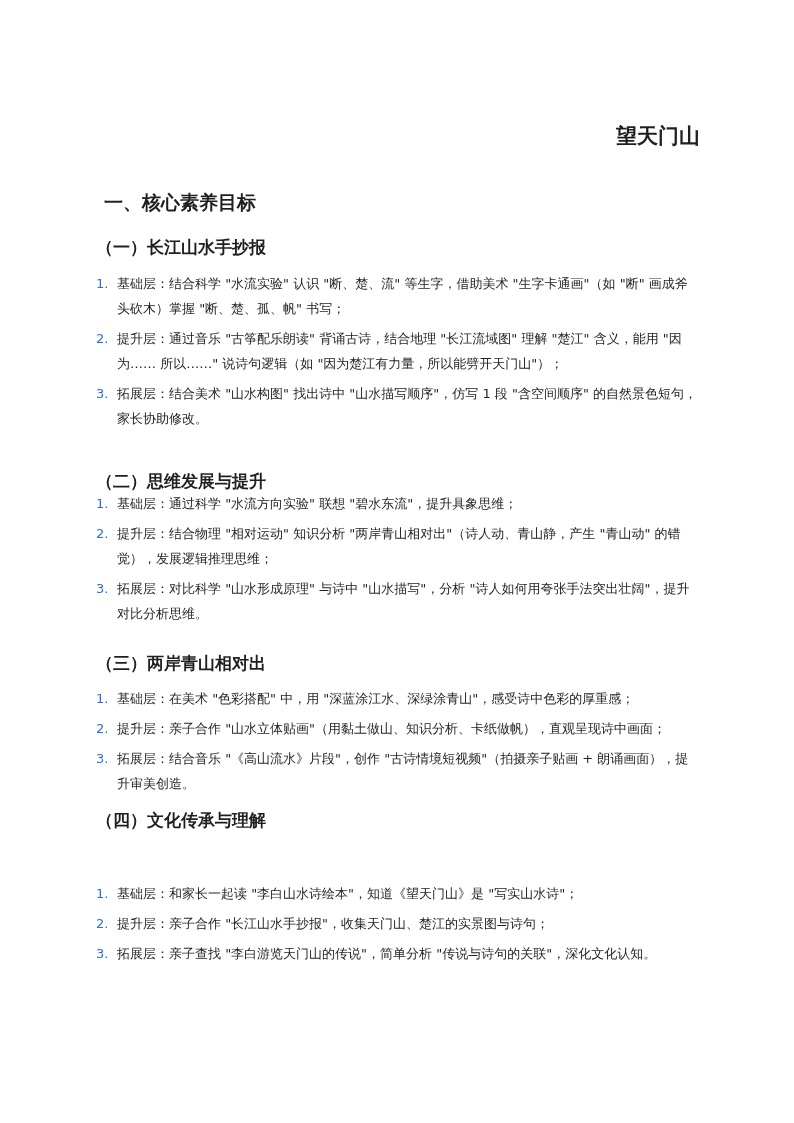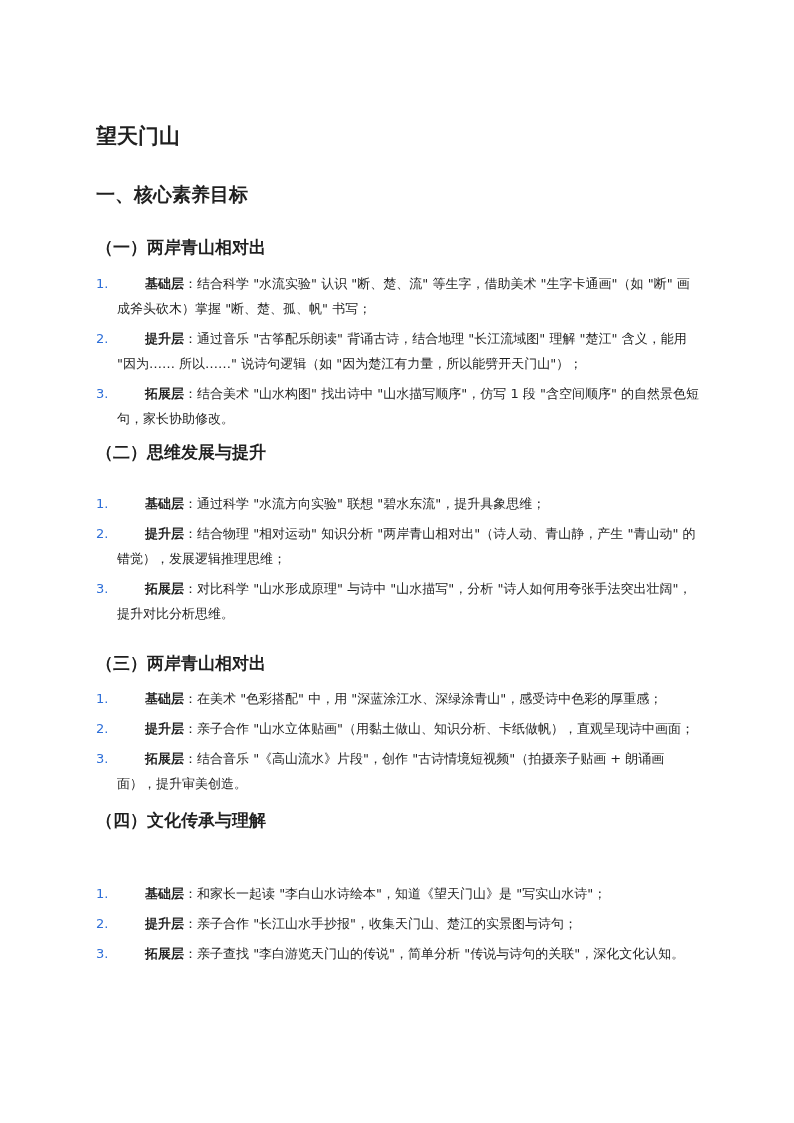--- a/index.html
+++ b/index.html
@@ -1,42 +1,42 @@
 <!DOCTYPE html>
 <html><head>
 <meta charset="utf-8">
 <style>
   html, body { margin: 0; padding: 0; background: #ffffff; }
   body { width: 794px; height: 1123px; position: relative; overflow: hidden;
          font-family: "DejaVu Sans", "Liberation Sans", sans-serif; color: #1f1f1f; }
   .page { position: absolute; left: 96px; top: 0; width: 604px; }
-  .title { position: absolute; top: 122px; left: 0; width: 604px; text-align: left;
+  .title { position: absolute; top: 122px; left: 0; width: 604px; text-align: right;
            font-size: 21px; font-weight: bold; margin: 0; }
-  .h1 { position: absolute; top: 182px; left: 0; font-size: 19px; font-weight: bold; margin: 0; }
+  .h1 { position: absolute; top: 182px; left: 0; font-size: 19px; font-weight: bold; margin: 8px; }
   .h2 { font-size: 17px; font-weight: bold; margin: 0; position: absolute; left: 0; }
   ol { list-style: none; margin: 0; padding: 0; position: absolute; left: 0; width: 604px; }
   li { position: relative; padding-left: 21px; font-size: 13px; line-height: 25px; margin-bottom: 5px; }
   .num { position: absolute; left: 0; top: 0; color: #2e6fd8; }
-  .lvl { font-weight: bold; margin-left: 28px; }
+  .lvl { font-weight: normal; }
 </style>
 </head>
 <body>
 
 <div class="page">
   <h1 class="title">望天门山</h1>
   <h2 class="h1">一、核心素养目标</h2>
 
-  <h3 class="h2" style="top:236px">（一）两岸青山相对出</h3>
+  <h3 class="h2" style="top:236px">（一）长江山水手抄报</h3>
   <ol style="top:271px">
     <li><span class="num">1.</span><span class="lvl">基础层</span><span>：结合科学 "水流实验" 认识 "断、楚、流" 等生字，借助美术 "生字卡通画"（如 "断" 画成斧头砍木）掌握 "断、楚、孤、帆" 书写；</span></li>
     <li><span class="num">2.</span><span class="lvl">提升层</span><span>：通过音乐 "古筝配乐朗读" 背诵古诗，结合地理 "长江流域图" 理解 "楚江" 含义，能用 "因为…… 所以……" 说诗句逻辑（如 "因为楚江有力量，所以能劈开天门山"）；</span></li>
     <li><span class="num">3.</span><span class="lvl">拓展层</span><span>：结合美术 "山水构图" 找出诗中 "山水描写顺序"，仿写 1 段 "含空间顺序" 的自然景色短句，家长协助修改。</span></li>
   </ol>
 
-  <h3 class="h2" style="top:441px">（二）思维发展与提升</h3>
+  <h3 class="h2" style="top:470px">（二）思维发展与提升</h3>
   <ol style="top:491px">
     <li><span class="num">1.</span><span class="lvl">基础层</span><span>：通过科学 "水流方向实验" 联想 "碧水东流"，提升具象思维；</span></li>
     <li><span class="num">2.</span><span class="lvl">提升层</span><span>：结合物理 "相对运动" 知识分析 "两岸青山相对出"（诗人动、青山静，产生 "青山动" 的错觉），发展逻辑推理思维；</span></li>
     <li><span class="num">3.</span><span class="lvl">拓展层</span><span>：对比科学 "山水形成原理" 与诗中 "山水描写"，分析 "诗人如何用夸张手法突出壮阔"，提升对比分析思维。</span></li>
   </ol>
 
   <h3 class="h2" style="top:652px">（三）两岸青山相对出</h3>
   <ol style="top:686px">
     <li><span class="num">1.</span><span class="lvl">基础层</span><span>：在美术 "色彩搭配" 中，用 "深蓝涂江水、深绿涂青山"，感受诗中色彩的厚重感；</span></li>
     <li><span class="num">2.</span><span class="lvl">提升层</span><span>：亲子合作 "山水立体贴画"（用黏土做山、知识分析、卡纸做帆），直观呈现诗中画面；</span></li>

